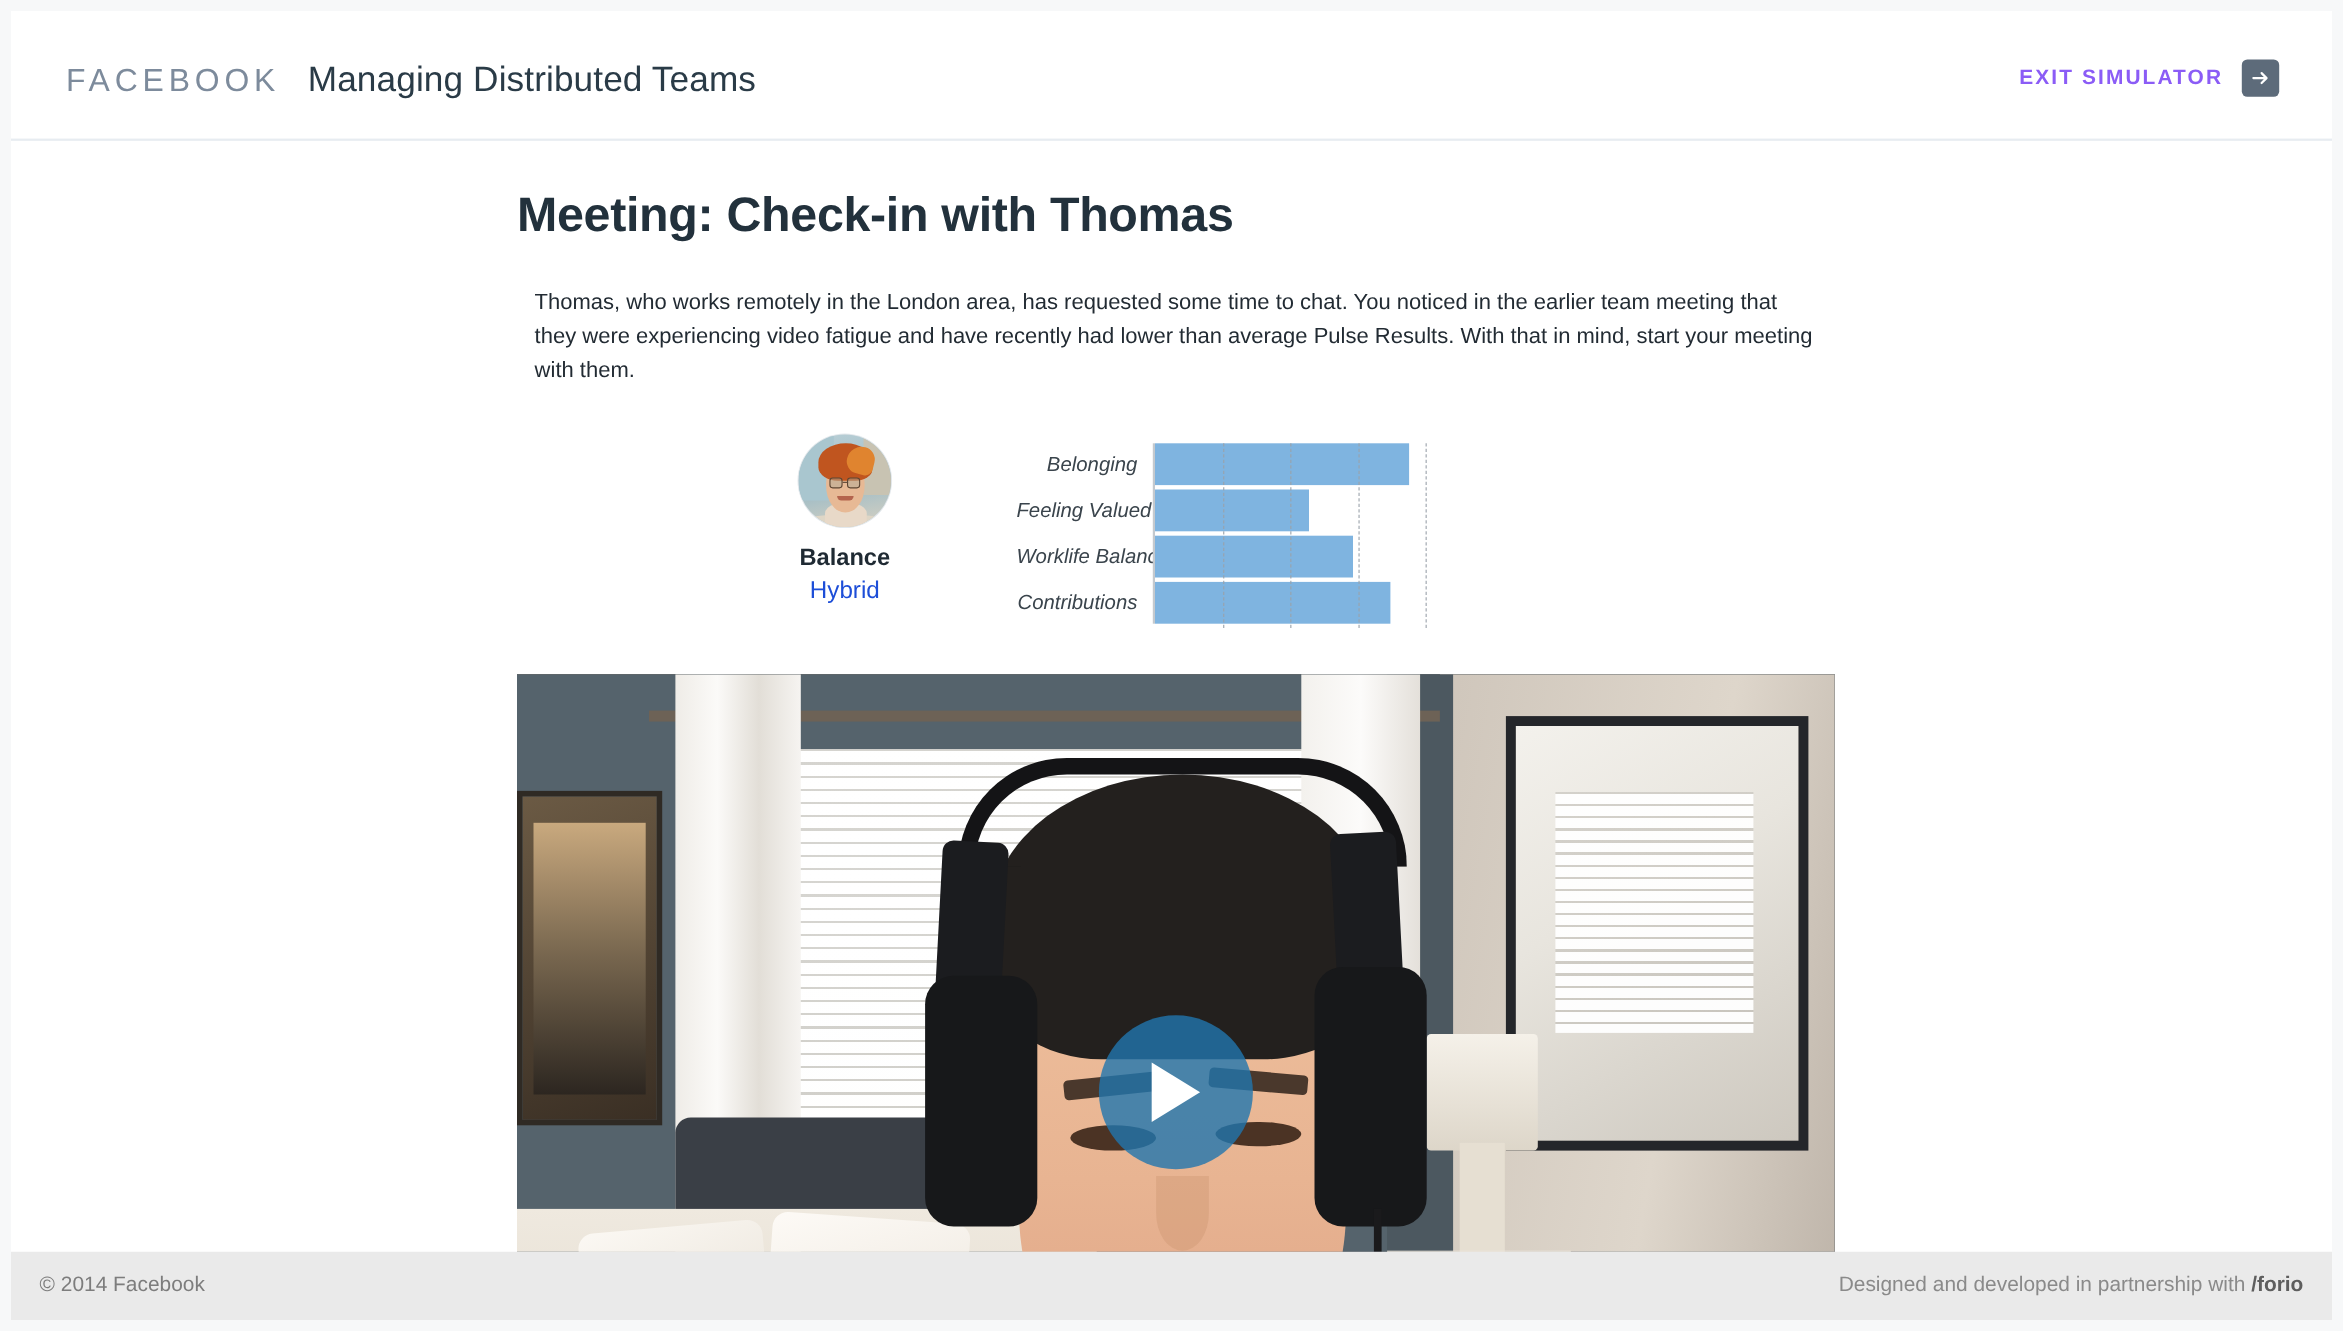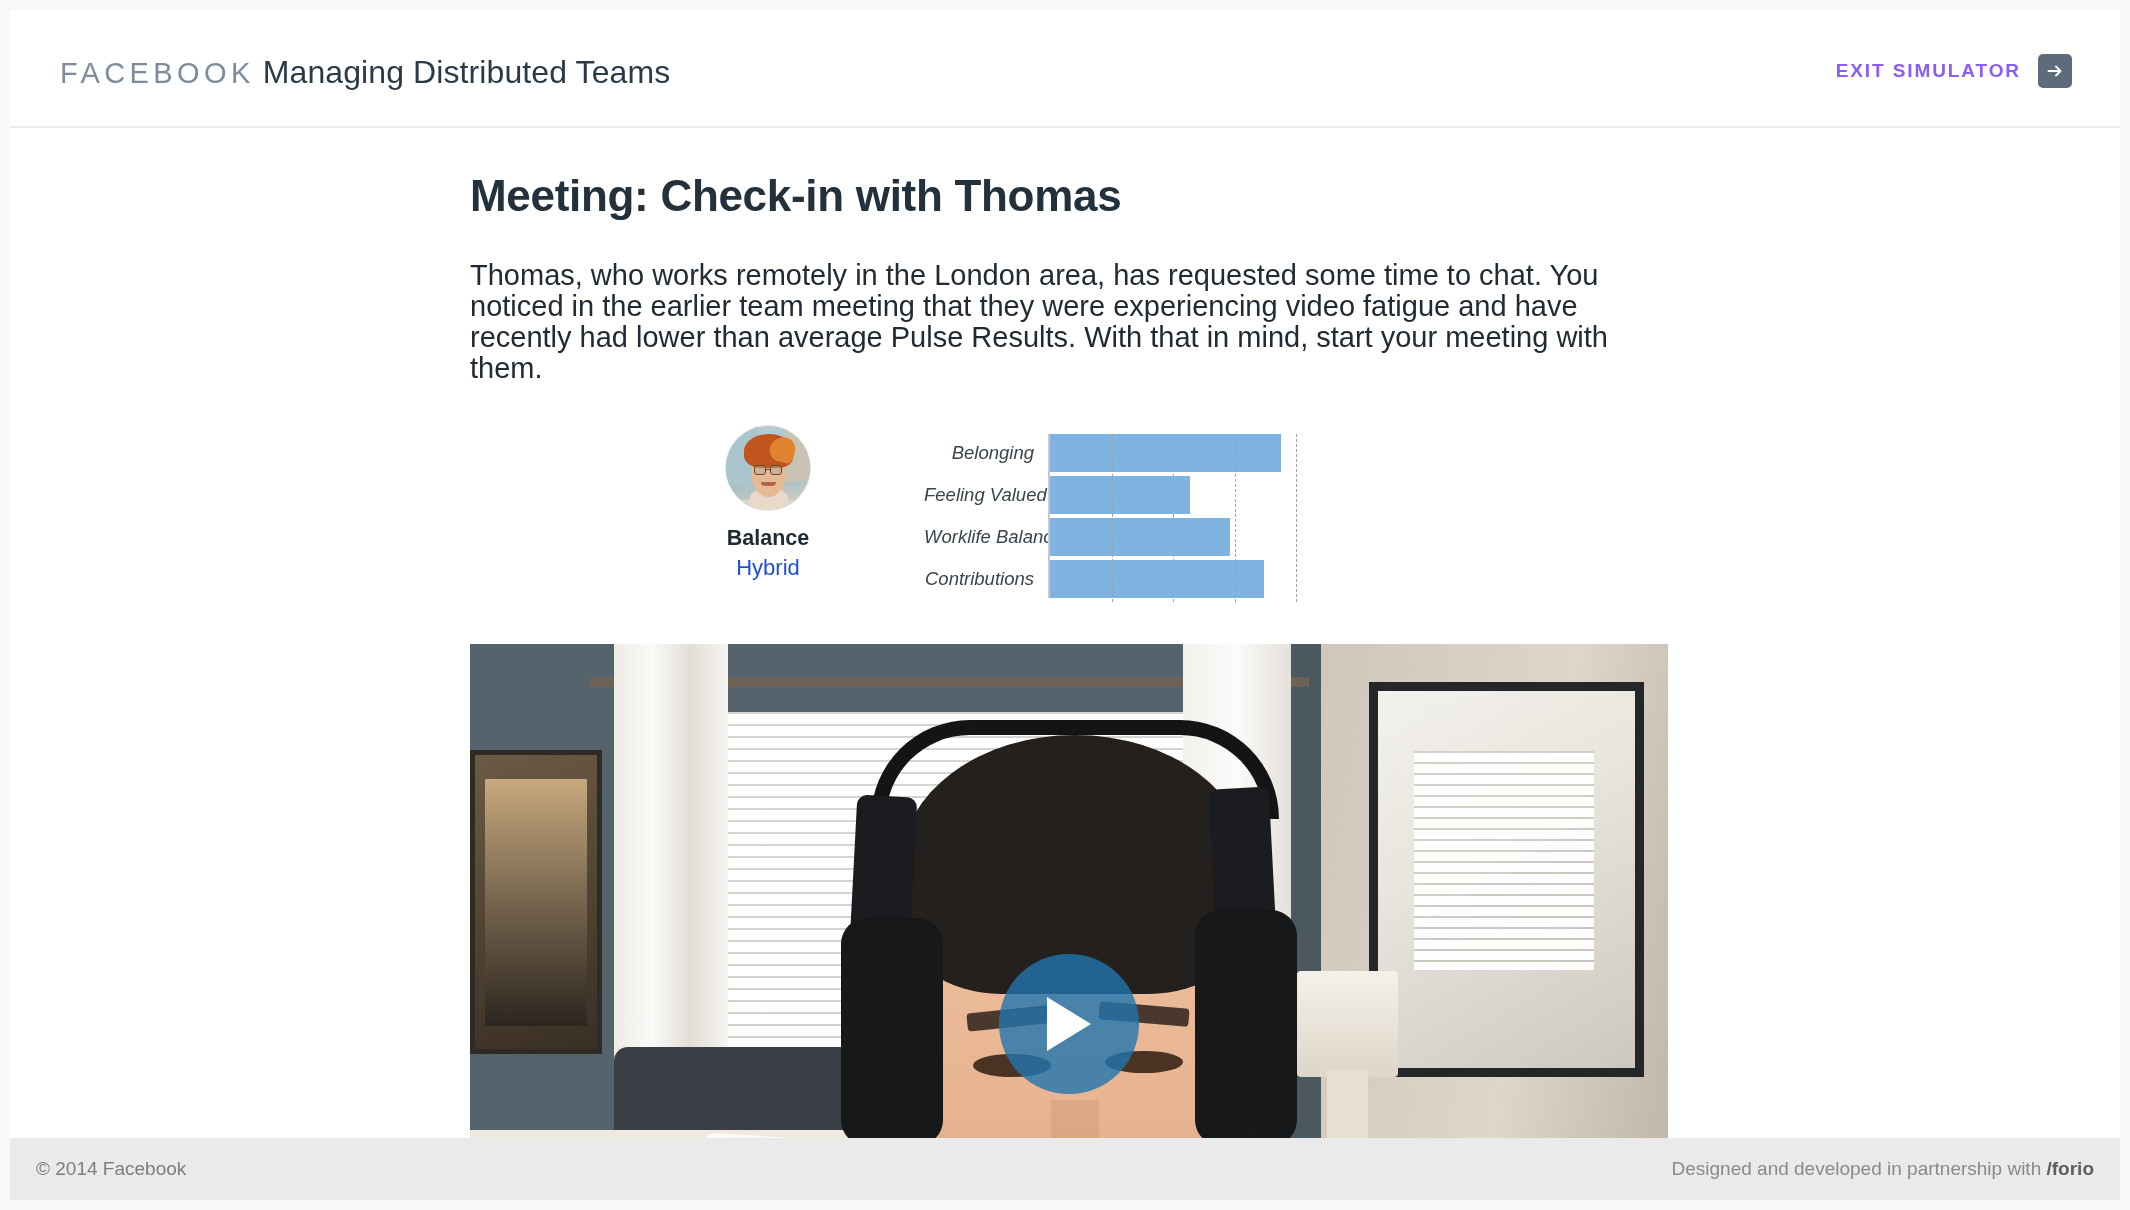--- a/index.html
+++ b/index.html
@@ -30,21 +30,21 @@
     background: #ffffff;
     border-bottom: 2px solid #e7ecf1;
   }
 
   .brand-block {
     position: absolute;
     left: 50px;
     top: 44px;
     display: flex;
     align-items: baseline;
-    gap: 8px;
+    gap: 25px;
   }
 
   .brand-facebook {
     font-size: 29px;
     letter-spacing: 4.4px;
     color: #7d8b9c;
     font-weight: 400;
   }
 
   .brand-course {
@@ -143,23 +143,24 @@
     margin-top: 43px;
     font-size: 44px;
     font-weight: 700;
     color: #22313c;
     letter-spacing: -0.3px;
   }
 
   .intro {
     margin-top: 39px;
     width: 1165px;
-    font-size: 29px;
+    font-size: 20px;
     line-height: 31px;
     color: #222b33;
+    margin-left: 16px;
   }
 
   
   .persona-row {
     margin-top: 42px;
     display: flex;
     align-items: flex-start;
     gap: 90px;
     padding-left: 232px;
   }

